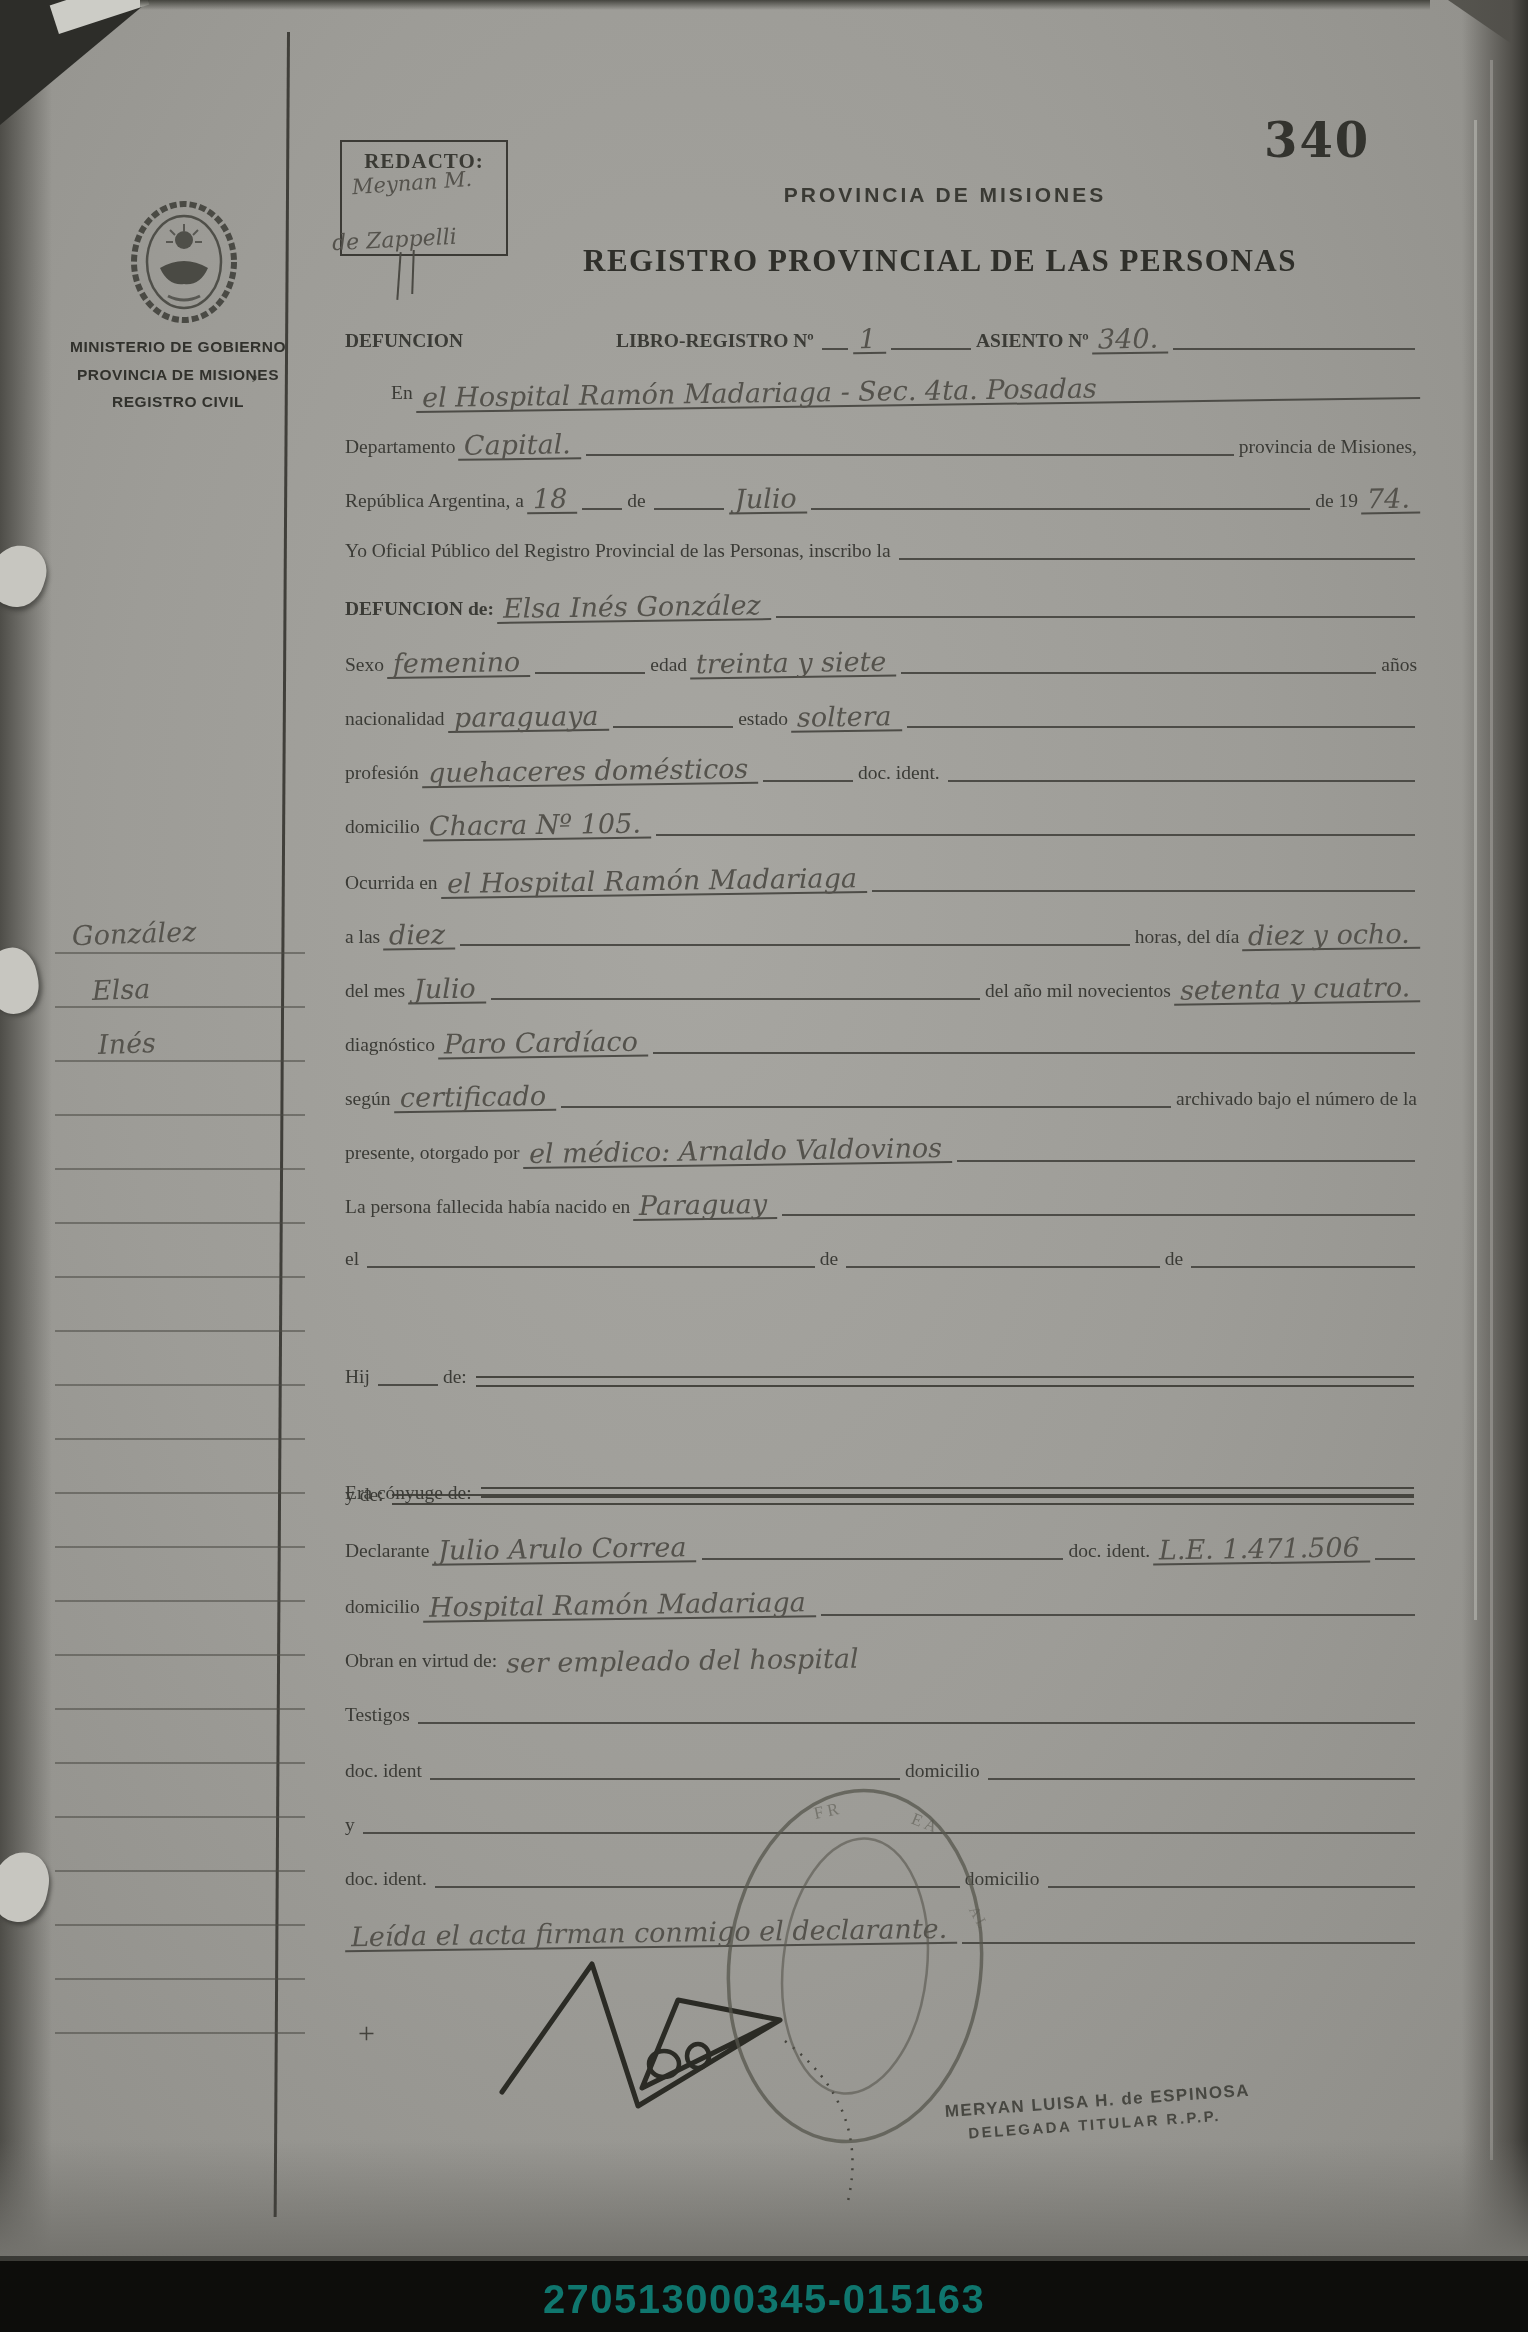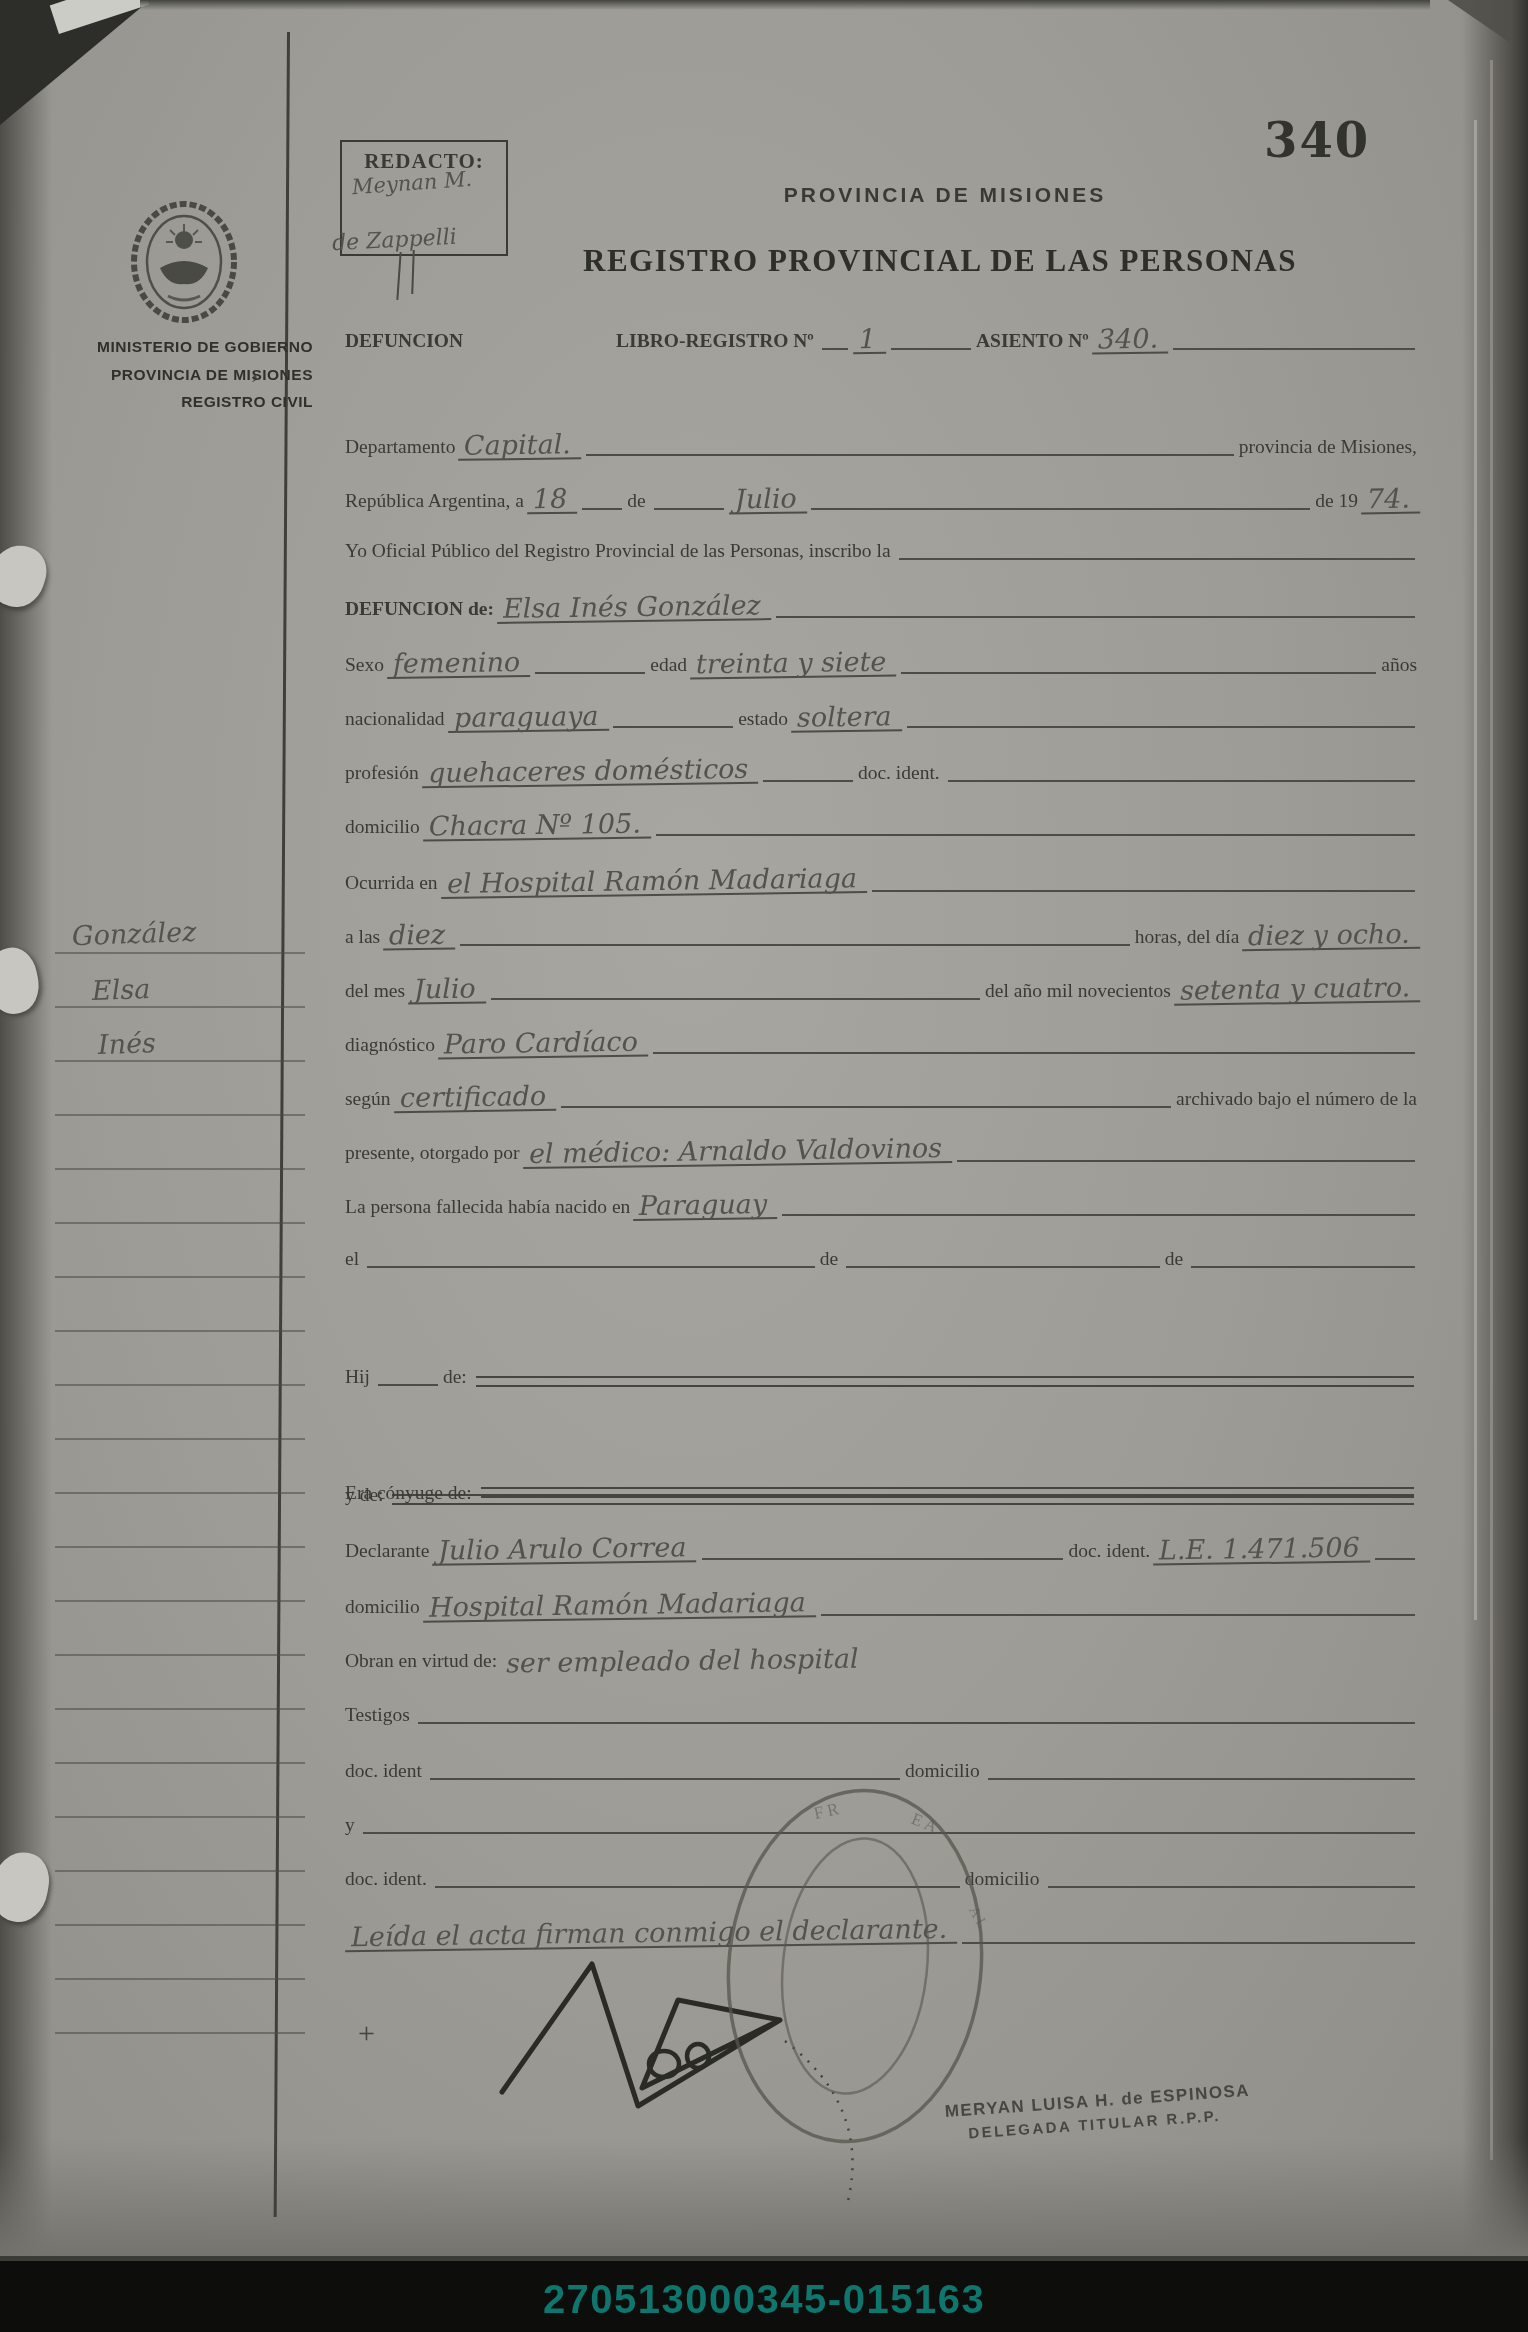--- a/index.html
+++ b/index.html
@@ -34,21 +34,21 @@
   
   .redacto{position:absolute;left:340px;top:140px;width:164px;height:112px;
     border:2.5px solid #3b3a35;}
   .redacto .rl{position:absolute;left:0;top:7px;width:100%;text-align:center;
     font-weight:bold;font-size:21px;letter-spacing:1px;color:#3a3a34;}
   .hw{font-family:"DejaVu Serif",serif;font-style:italic;color:#54524c;line-height:.95;}
   .redacto .h1{position:absolute;left:10px;top:32px;font-size:21px;transform:rotate(-4deg);}
   .redacto .h2{position:absolute;left:-10px;top:88px;font-size:22px;transform:rotate(-3deg);}
   .penstroke{position:absolute;width:2px;background:#4a4943;}
   
-  .lh{position:absolute;left:43px;width:270px;text-align:right;
+  .lh{position:absolute;left:43px;width:270px;text-align:center;
     font-family:"Liberation Sans",sans-serif;font-weight:bold;font-size:15.5px;
     letter-spacing:.5px;color:#31312c;}
   
   .prov-head{position:absolute;left:620px;top:183px;width:650px;text-align:center;
     font-family:"Liberation Sans",sans-serif;font-weight:bold;font-size:21px;
     letter-spacing:3px;color:#3a3a34;}
   .main-title{position:absolute;left:540px;top:243px;width:800px;text-align:center;
     font-weight:bold;font-size:31px;letter-spacing:1.5px;color:#2f2f2a;}
   .folio{position:absolute;left:1264px;top:112px;font-family:"DejaVu Serif",serif;
     font-weight:bold;font-size:48px;color:#33332e;letter-spacing:2px;}
@@ -133,20 +133,25 @@
     <span style="flex:0 0 150px;"></span>
     <span class="lb b">LIBRO-REGISTRO Nº</span>
     <span class="fill" style="flex:0 0 26px;"></span>
     <span class="hw u">1</span>
     <span class="fill" style="flex:0 0 80px;"></span>
     <span class="lb b">ASIENTO Nº</span>
     <span class="hw u">340.</span>
     <span class="fill f1"></span>
   </div>
 
+  <div class="row" style="top:378px;">
+    <span style="flex:0 0 46px;"></span>
+    <span class="lb">En</span>
+    <span class="hw u f1">el Hospital Ramón Madariaga - Sec. 4ta. Posadas</span>
+  </div>
 
   <div class="row" style="top:432px;">
     <span class="lb">Departamento</span>
     <span class="hw u">Capital.</span>
     <span class="fill f1"></span>
     <span class="lb">provincia de Misiones,</span>
   </div>
 
   <div class="row" style="top:486px;">
     <span class="lb">República Argentina, a</span>

